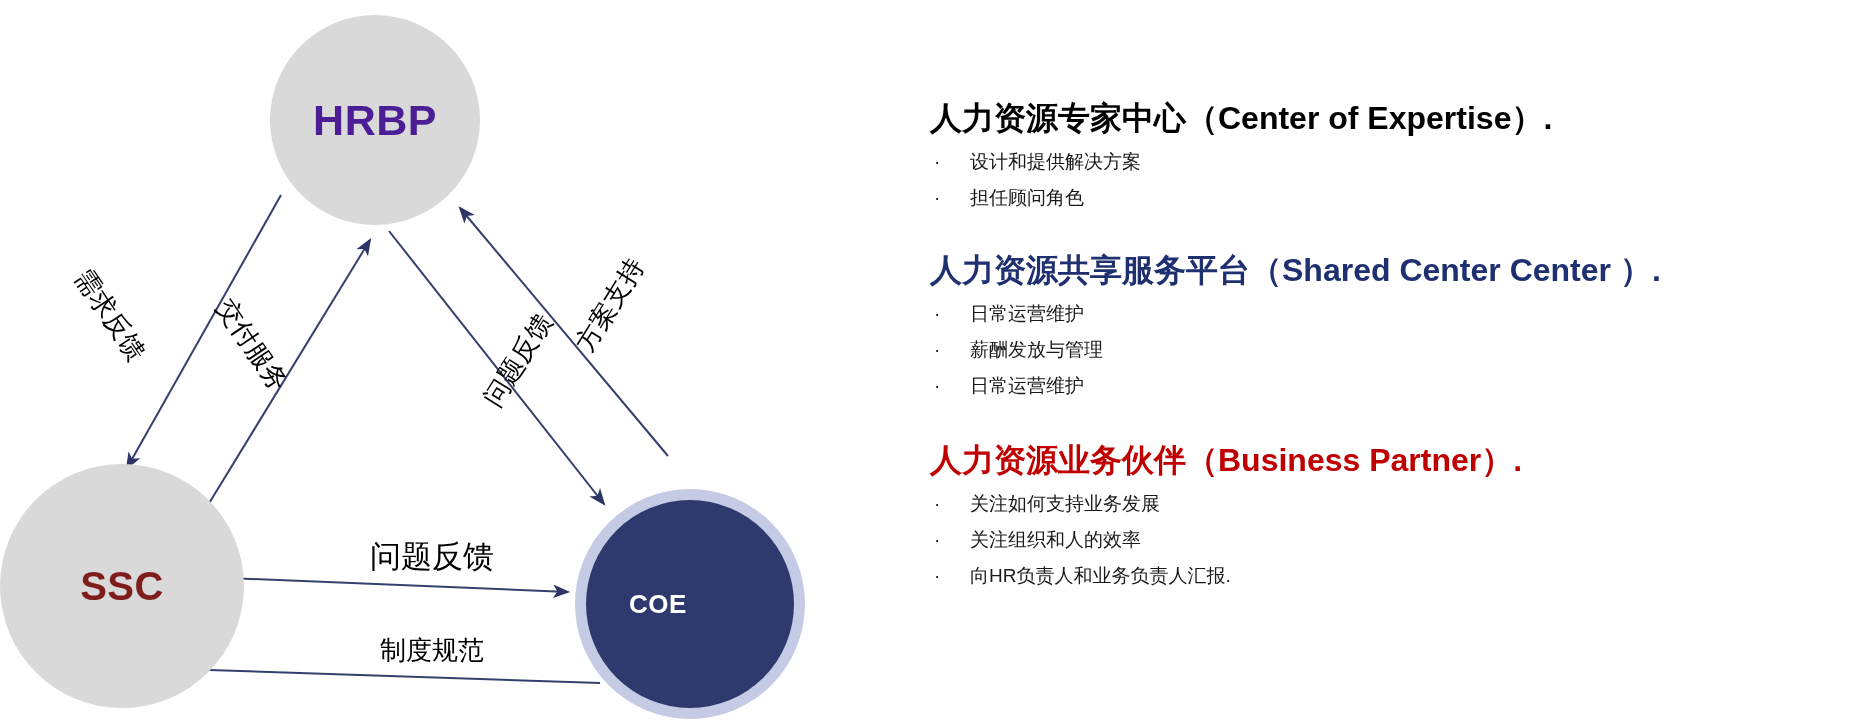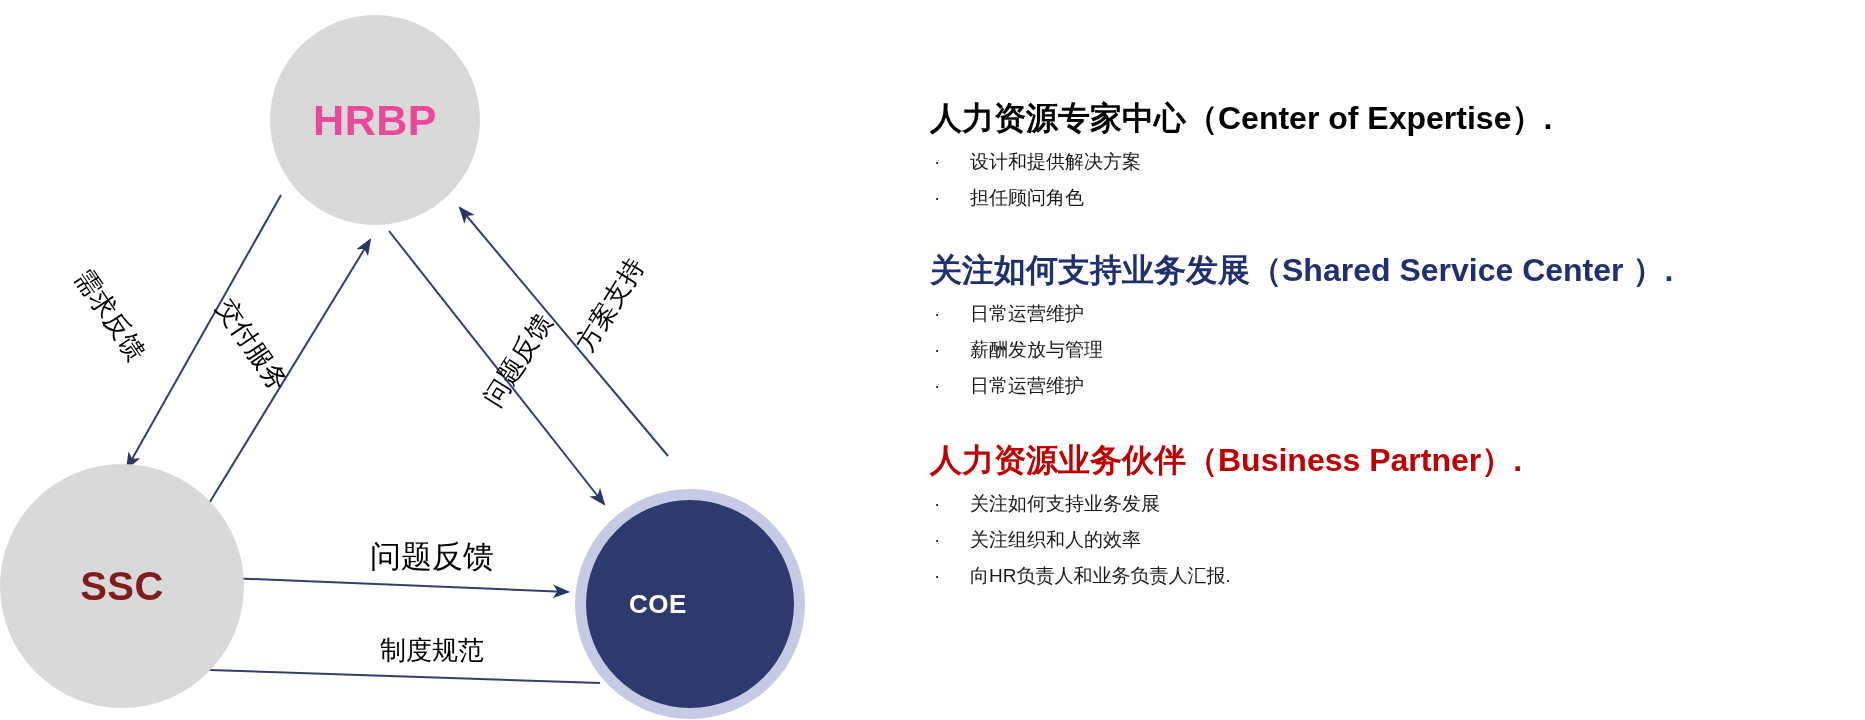--- a/index.html
+++ b/index.html
@@ -150,21 +150,21 @@
       <g>
         <circle cx="375" cy="120" r="105" fill="#d9d9d9"></circle>
 
         <circle cx="122" cy="586" r="122" fill="#d9d9d9"></circle>
 
         <circle cx="690" cy="604" r="115" fill="#c5cbe4"></circle>
         <circle cx="690" cy="604" r="104" fill="#2e3a6e"></circle>
       </g>
     </svg>
 
-    <div class="node-label" id="hrbp-label" style="color: #ec4899;">HRBP</div>
+    <div class="node-label" id="hrbp-label" style="color: #4c1d95;">HRBP</div>
     <div class="node-label" id="ssc-label" style="color: #7f1d1d;">SSC</div>
     <div class="node-label" id="coe-label" style="color: rgb(255, 255, 255);">COE</div>
 
     <div class="edge-label rot-left" id="lbl-demand">需求反馈</div>
     <div class="edge-label rot-left" id="lbl-deliver">交付服务</div>
     <div class="edge-label rot-right" id="lbl-solution">方案支持</div>
     <div class="edge-label rot-right" id="lbl-issue-d">问题反馈</div>
     <div class="edge-label" id="lbl-issue-h">问题反馈</div>
     <div class="edge-label" id="lbl-rule-h">制度规范</div>
   </div>
@@ -179,21 +179,21 @@
           <span>设计和提供解决方案</span>
         </li>
         <li>
           <span class="bullet-dot">·</span>
           <span>担任顾问角色</span>
         </li>
       </ul>
     </div>
 
     <div class="section" id="sec-ssc">
-      <div class="sec-heading" style="color: rgb(31, 48, 112);">关注如何支持业务发展（Shared Service Center ）.</div>
+      <div class="sec-heading" style="color: rgb(31, 48, 112);">人力资源共享服务平台（Shared Center Center ）.</div>
       <ul class="bullets">
         <li>
           <span class="bullet-dot">·</span>
           <span>日常运营维护</span>
         </li>
         <li>
           <span class="bullet-dot">·</span>
           <span>薪酬发放与管理</span>
         </li>
         <li>

